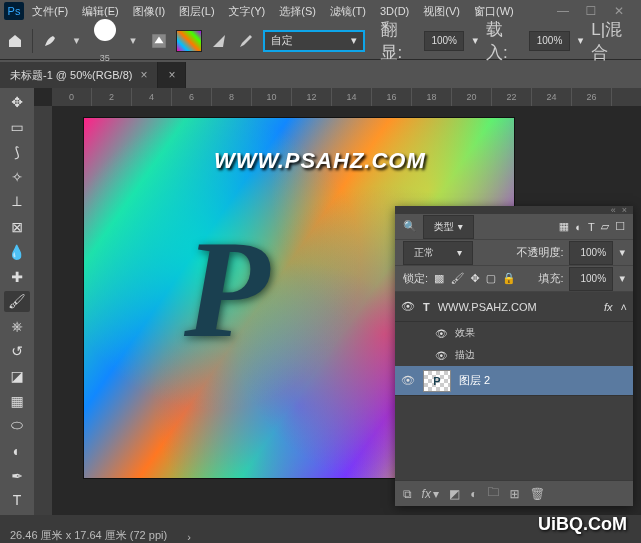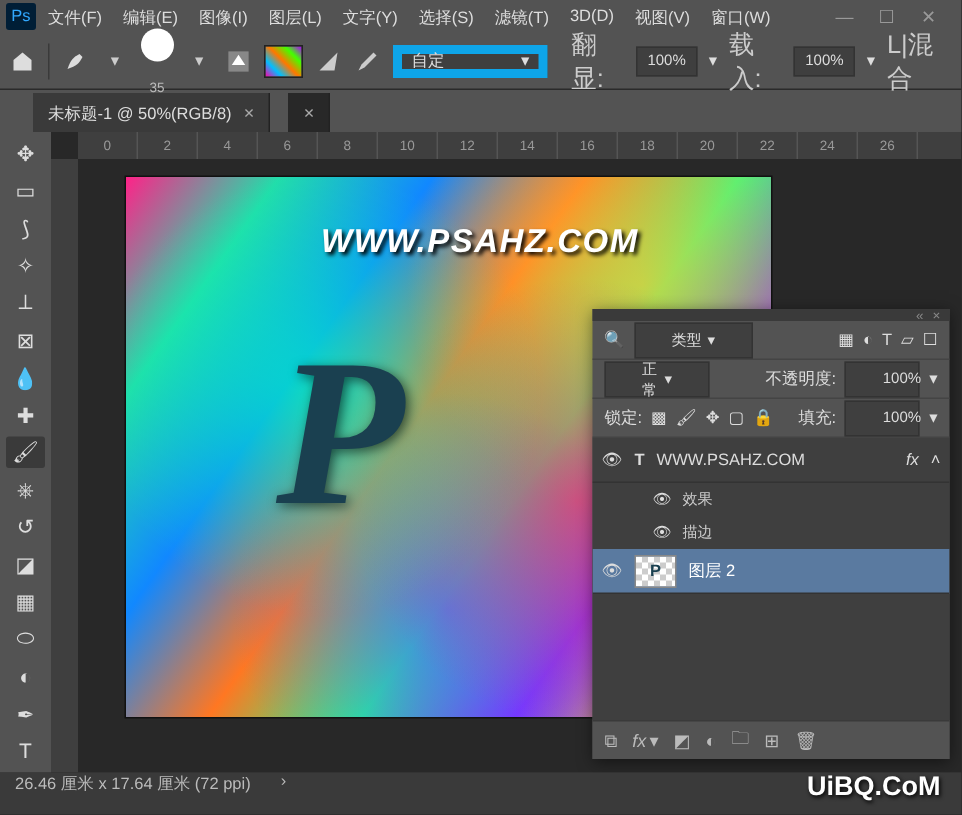--- a/index.html
+++ b/index.html
@@ -9,56 +9,56 @@
 .menu-item{padding:2px 6px;color:#ddd;cursor:default}
 .win-controls{margin-left:auto;display:flex;gap:8px;padding-right:8px}
 .win-btn{width:20px;height:14px;display:flex;align-items:center;justify-content:center;color:#999;font-size:12px}
 .optionsbar{height:38px;background:#535353;border-bottom:1px solid #2a2a2a;display:flex;align-items:center;padding:0 6px;gap:8px}
 .ob-btn{width:20px;height:20px;display:flex;align-items:center;justify-content:center;color:#ccc}
 .brush-dot{width:22px;height:22px;background:#fff;border-radius:50%}
 .brush-wrap{display:flex;flex-direction:column;align-items:center;gap:12px}
 .brush-wrap span{font-size:9px;color:#bbb}
 .swatch{width:28px;height:22px;background:linear-gradient(45deg,#ff00aa,#00bfff,#ff7700,#44ff00,#aa00ff);border:1px solid #222}
 .ob-sep{width:1px;height:24px;background:#3a3a3a}
-.mode-select{background:#3f3f3f;color:#ddd;border:6px solid #0ea5e9;height:22px;width:110px;padding:0 6px;display:flex;align-items:center;font-size:11px}
+.mode-select{background:#3f3f3f;color:#ddd;border:2px solid #0ea5e9;height:22px;width:110px;padding:0 6px;display:flex;align-items:center;font-size:11px}
 .ob-label{color:#ccc;font-size:17px}
 .pct-box{background:#3f3f3f;border:1px solid #333;height:20px;width:44px;display:flex;align-items:center;justify-content:center;font-size:10px}
-.tabbar{height:28px;background:#535353;display:flex;align-items:flex-end;padding-left:22px;gap:12px}
+.tabbar{height:28px;background:#535353;display:flex;align-items:flex-end;gap:0}
 .doc-tab{height:26px;background:#3a3a3a;color:#ddd;padding:0 10px;display:flex;align-items:center;gap:8px;font-size:11px;border-right:1px solid #222}
 .doc-tab.active{background:#282828;color:#fff}
 .tab-x{color:#aaa;font-size:12px}
 .workspace{position:absolute;top:88px;left:0;right:0;bottom:28px;display:flex;background:#282828}
 .toolbox{width:34px;background:#535353;display:flex;flex-direction:column;align-items:center;padding:4px 0;gap:4px}
 .tool{width:26px;height:24px;display:flex;align-items:center;justify-content:center;color:#ddd;font-size:14px;border-radius:2px}
 .tool.active{background:#3a3a3a}
 .canvas-area{flex:1;position:relative;overflow:hidden}
 .ruler-h{position:absolute;top:0;left:18px;right:0;height:18px;background:#3f3f3f;display:flex;color:#999;font-size:9px}
 .ruler-h span{width:40px;text-align:center;border-right:1px solid #555;line-height:18px}
 .ruler-v{position:absolute;top:18px;left:0;width:18px;bottom:0;background:#3f3f3f}
 .canvas{position:absolute;top:30px;left:50px;width:430px;height:360px;background:linear-gradient(125deg,#ff2288 0%,#22ddaa 15%,#1188ff 30%,#ff7722 45%,#22ff88 60%,#8822ff 75%,#ffdd22 90%,#ff2244 100%);box-shadow:0 0 0 1px #111}
 .canvas::before{content:"";position:absolute;inset:0;background:radial-gradient(circle at 30% 40%,rgba(0,255,180,.7),transparent 40%),radial-gradient(circle at 70% 60%,rgba(255,50,100,.7),transparent 40%),radial-gradient(circle at 50% 80%,rgba(80,100,255,.8),transparent 40%),radial-gradient(circle at 80% 20%,rgba(255,200,50,.7),transparent 35%)}
 .big-p{position:absolute;top:90px;left:100px;font-size:140px;font-weight:bold;font-style:italic;color:#1a4050;font-family:Georgia,serif;text-shadow:2px 2px 8px rgba(0,0,0,.6)}
 .watermark{position:absolute;top:30px;left:130px;color:#fff;font-weight:bold;font-size:22px;font-style:italic;text-shadow:2px 2px 3px #000;letter-spacing:1px}
 .layers-panel{position:absolute;right:8px;top:206px;width:238px;height:300px;background:#535353;box-shadow:0 2px 10px rgba(0,0,0,.5);display:flex;flex-direction:column;color:#ddd;font-size:11px}
 .panel-grip{height:8px;background:#3a3a3a;display:flex;justify-content:flex-end;padding:0 6px;align-items:center;gap:6px;color:#888;font-size:9px}
 .panel-tab{height:24px;display:flex;align-items:center;padding:0 10px;background:#535353;border-bottom:1px solid #3a3a3a}
 .panel-tab span{padding:4px 10px;background:#535353}
 .panel-row{height:26px;display:flex;align-items:center;padding:0 8px;gap:6px;border-bottom:1px solid #444}
-.mini-select{background:#3f3f3f;border:1px solid #333;height:24px;padding:0 24px;display:flex;align-items:center;font-size:10px}
+.mini-select{background:#3f3f3f;border:1px solid #333;height:24px;padding:0 10px;display:flex;align-items:center;font-size:10px}
 .panel-row .spacer{flex:1}
 .layer-list{flex:1;background:#3f3f3f;overflow:auto}
 .layer-item{height:30px;display:flex;align-items:center;padding:0 6px;gap:8px;border-bottom:1px solid #333}
 .layer-item.selected{background:#5a7aa0;color:#fff}
 .eye{width:14px;color:#ddd}
 .thumb{width:28px;height:22px;border:1px solid #888;display:flex;align-items:center;justify-content:center;font-size:10px}
 .thumb.checker{background:repeating-conic-gradient(#ccc 0 25%,#fff 0 50%) 0 0/8px 8px}
 .thumb.p .pp{position:absolute;font-size:11px;font-weight:bold;color:#1a4050}
 .sub-item{padding-left:40px;height:22px;display:flex;align-items:center;gap:6px;font-size:10px;color:#ccc}
 .panel-footer{height:26px;background:#535353;display:flex;align-items:center;padding:0 8px;gap:10px;color:#bbb;font-size:12px;border-top:1px solid #3a3a3a}
-.statusbar{position:absolute;bottom:0;left:0;right:0;height:28px;background:#3a3a3a;display:flex;align-items:flex-start;padding:0 10px;color:#bbb;font-size:11px;gap:20px}
+.statusbar{position:absolute;bottom:0;left:0;right:0;height:28px;background:#3a3a3a;display:flex;align-items:flex-end;padding:0 10px;color:#bbb;font-size:11px;gap:20px}
 .uibq{position:absolute;right:14px;bottom:8px;color:#fff;font-weight:bold;font-size:18px;text-shadow:1px 1px 3px #000}
 svg{display:block}
 </style>
 </head>
 <body>
 
 <div class="menubar">
   <div class="ps-icon">Ps</div>
   <div class="menu-item">文件(F)</div>
   <div class="menu-item">编辑(E)</div>

